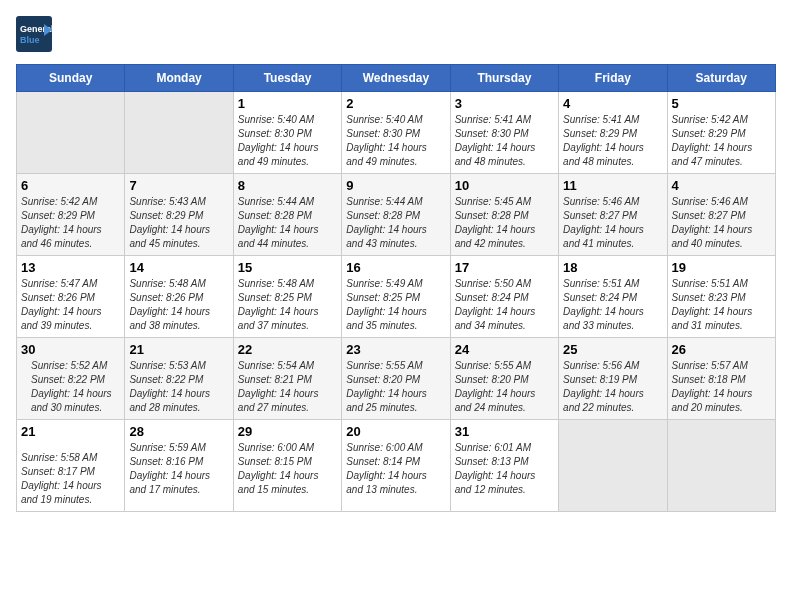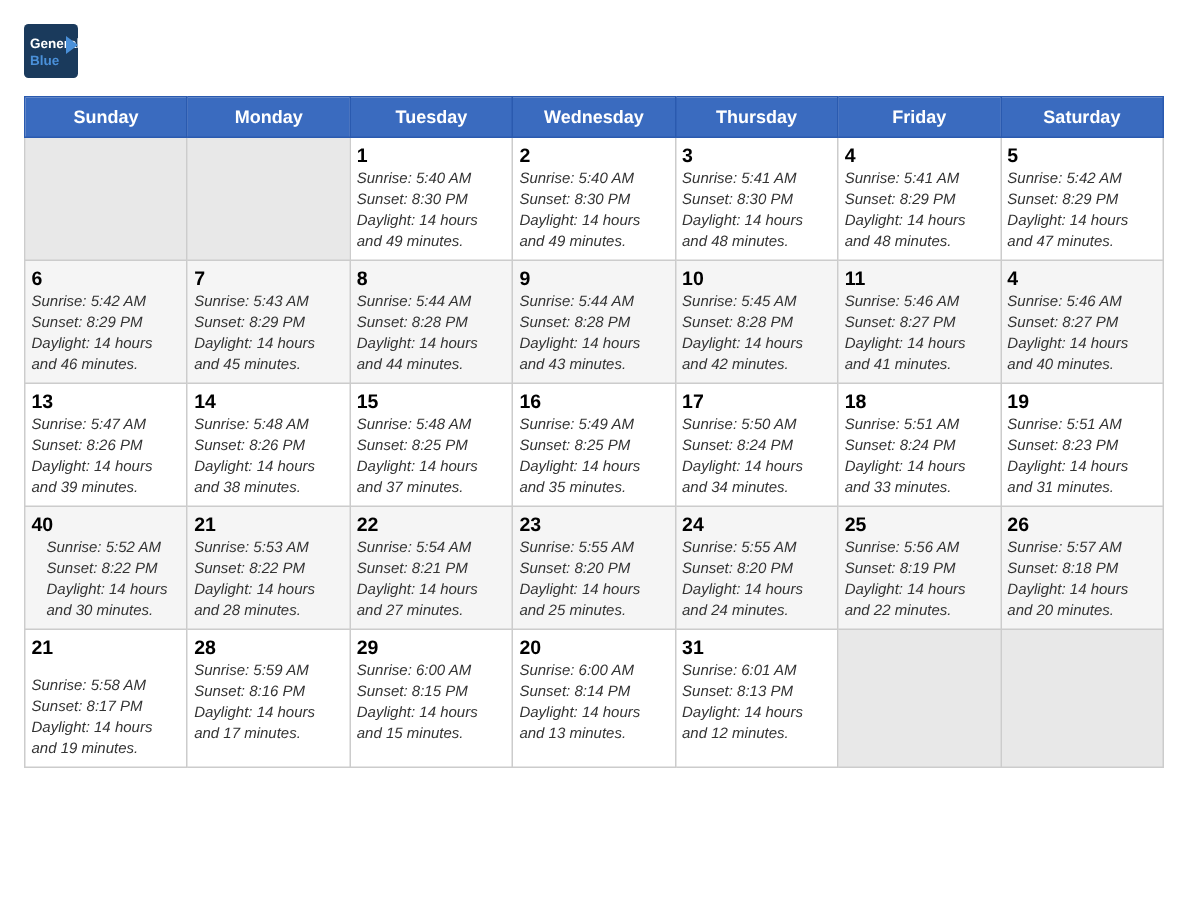--- a/index.html
+++ b/index.html
@@ -224,21 +224,21 @@
         </td>
         <td>
           <span class="day-num">19</span>
           <div class="day-info" style="white-space: pre-line;">Sunrise: 5:51 AM
 Sunset: 8:23 PM
 Daylight: 14 hours and 31 minutes.</div>
         </td>
       </tr>
       <tr>
         <td>
-          <span class="day-num">40</span>
+          <span class="day-num">30</span>
           <div class="day-info" style="white-space: pre-line; margin-left: 10px;">Sunrise: 5:52 AM
 Sunset: 8:22 PM
 Daylight: 14 hours and 30 minutes.</div>
         </td>
         <td>
           <span class="day-num">21</span>
           <div class="day-info" style="white-space: pre-line;">Sunrise: 5:53 AM
 Sunset: 8:22 PM
 Daylight: 14 hours and 28 minutes.</div>
         </td>

